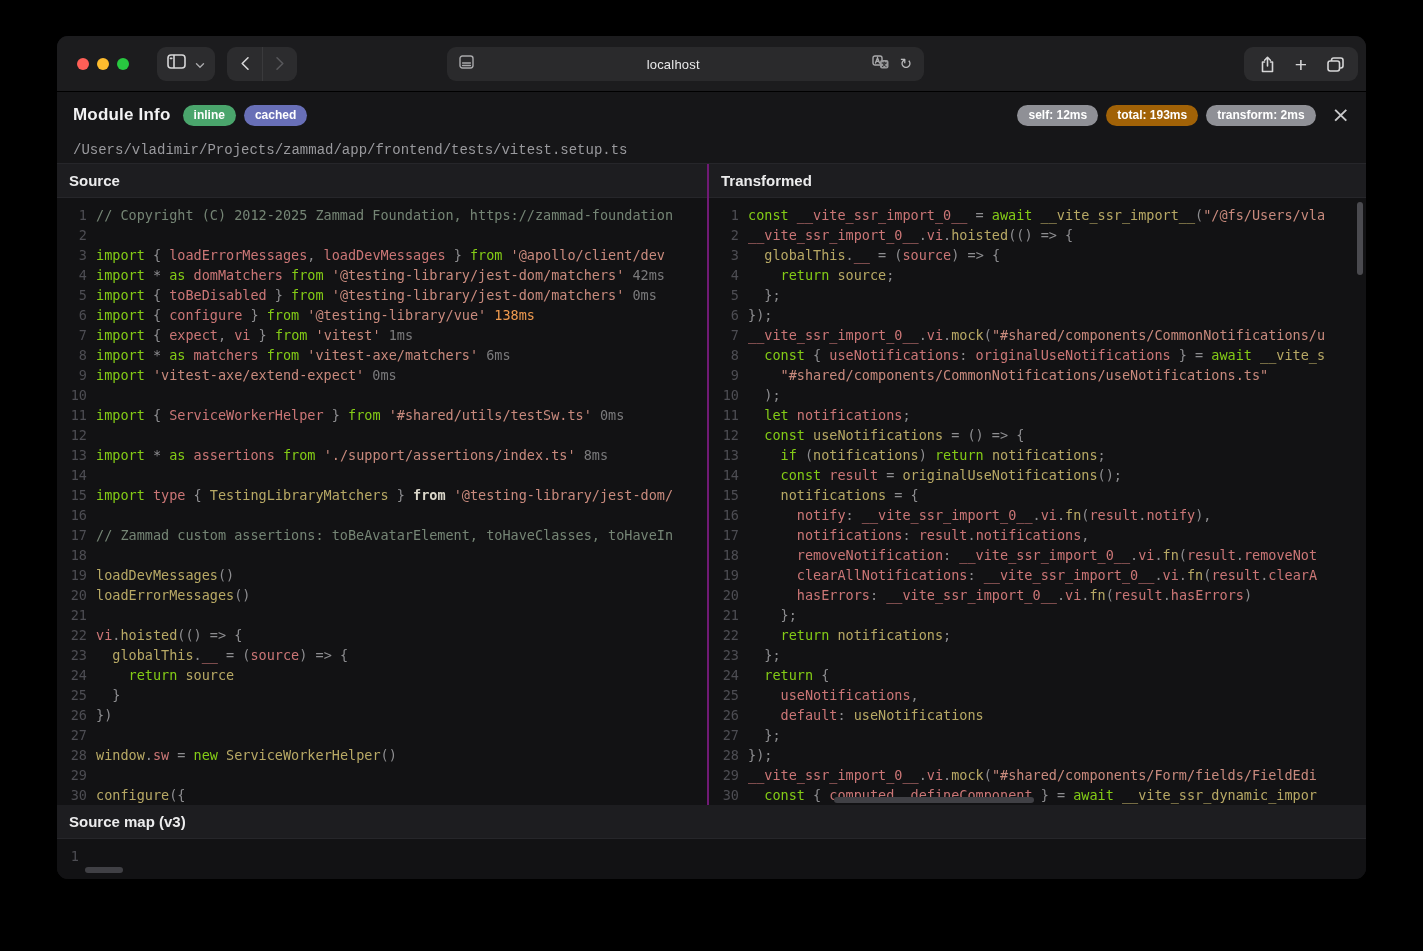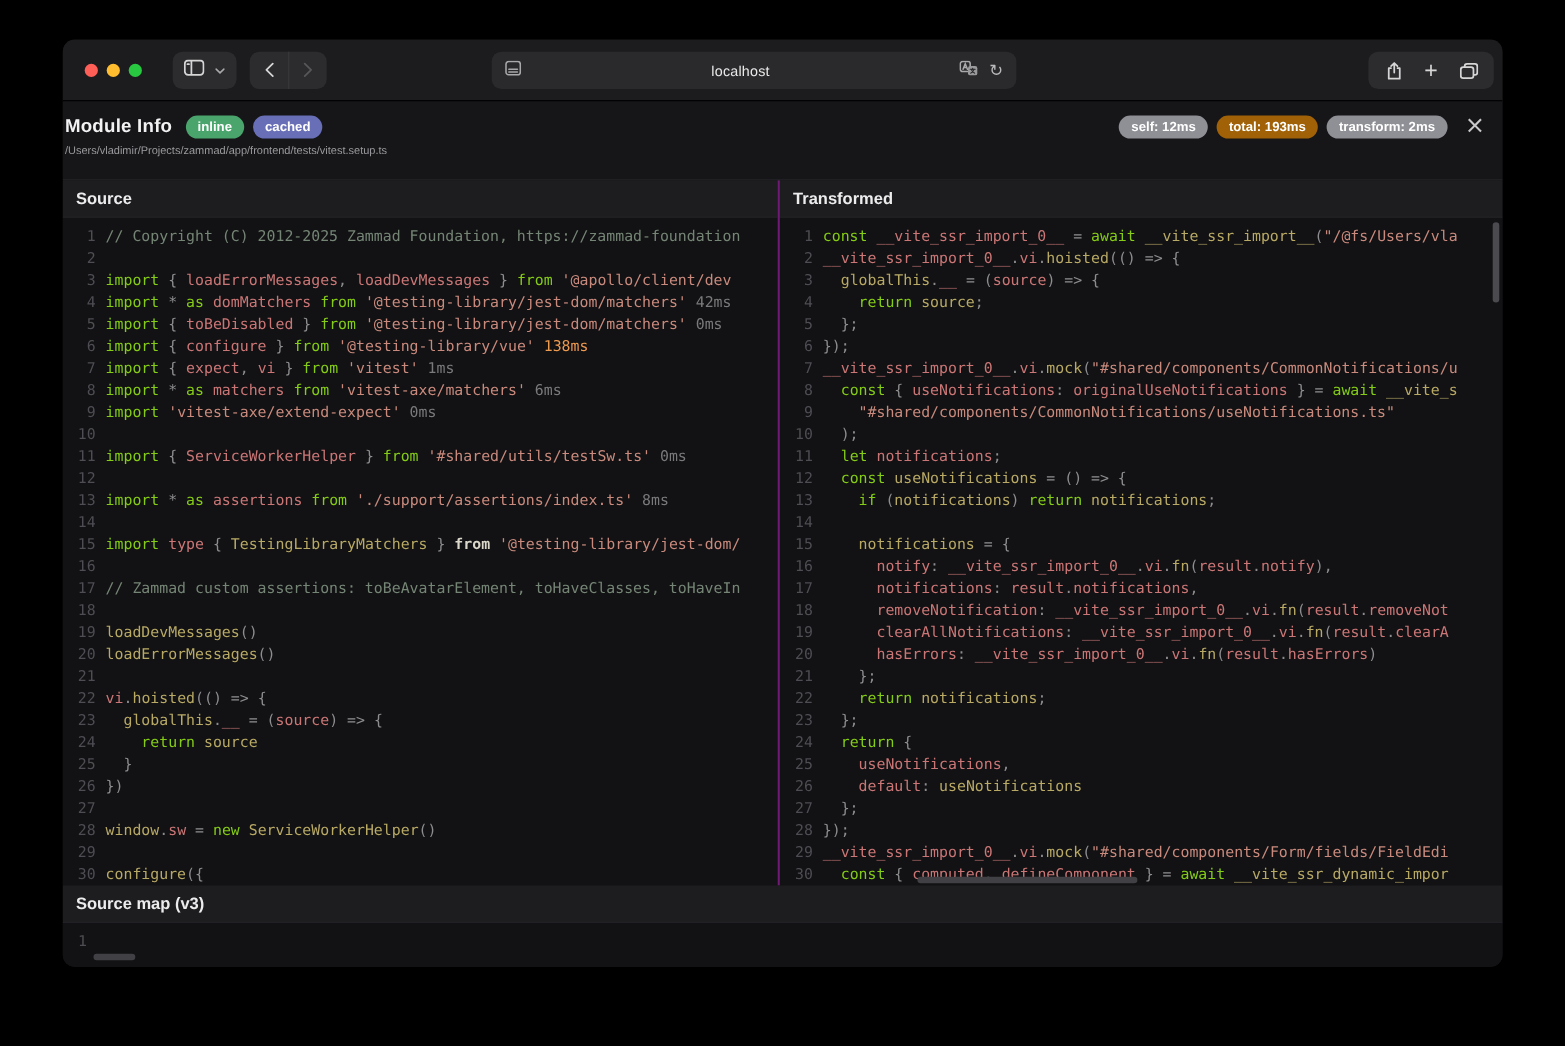--- a/index.html
+++ b/index.html
@@ -26,29 +26,29 @@
   .addr-right{ display:flex; gap:10px; align-items:center; }
   .right-btns{ position:absolute; right:8px; top:11px; padding:0 6px; }
   .rb{ width:34px; height:34px; display:flex; align-items:center; justify-content:center; }
   .plus{ color:#d6d6d7; font-size:21px; font-weight:400; line-height:1; }
   svg .st{ stroke:#d6d6d7; stroke-width:1.6; fill:none; stroke-linecap:round; stroke-linejoin:round; }
   svg .stm{ stroke:#a9a9ab; stroke-width:1.4; fill:none; stroke-linecap:round; }
   svg .dim{ stroke:#57575a; }
   .reload{ color:#b9b9bb; font-size:15px; font-family:"DejaVu Sans", sans-serif; }
 
   
-  .modhead{ flex:0 0 72px; background:#161618; border-bottom:1px solid #26262a; padding:12px 16px 0 2px; }
+  .modhead{ flex:0 0 72px; background:#161618; border-bottom:1px solid #26262a; padding:12px 16px 0 16px; }
   .mh-row{ display:flex; align-items:center; }
   .mh-title{ color:#f2f2f3; font-size:17px; font-weight:700; letter-spacing:.2px; }
   .pillset{ display:flex; gap:8px; margin-left:12px; align-items:center;text-align:center; }
   .pill{ color:#fff; font-size:12px; font-weight:700; padding:3px 11px 4px; border-radius:999px; white-space:nowrap; }
   .mh-spacer{ flex:1; }
   .mh-close{ background:none; border:none; color:#c9c9cb; font-size:22px; line-height:1;
     margin-left:16px; cursor:default; font-family:"DejaVu Sans", sans-serif; }
-  .mh-path{ margin-top:6px; color:#9a9a9e; font-family:Liberation Sans, sans-serif; font-size:10px;
+  .mh-path{ margin-top:16px; color:#9a9a9e; font-family:Liberation Mono, monospace; font-size:14px;
     white-space:nowrap; overflow:hidden; }
 
   
   .panels{ flex:1 1 auto; display:flex; min-height:0; position:relative; }
   .panel{ display:flex; flex-direction:column; min-width:0; position:relative; }
   .panel.src{ flex:0 0 650px; }
   .panel.tx{ flex:1 1 auto; border-left:2px solid #701a75; }
   .phead{ flex:0 0 34px; background:#1d1d20; border-bottom:1px solid #26262a;
     color:#ececed; font-size:15px; font-weight:700; display:flex; align-items:center; padding:0 12px; }
   .pcode{ flex:1 1 auto; background:#121214; overflow:hidden; padding-top:7px;
@@ -213,21 +213,21 @@
           <div class="cl"><span class="ln">4</span><span class="lc"><span class="t-pu">    </span><span class="t-kw">return</span><span class="t-fn"> source</span><span class="t-pu">;</span></span></div>
           <div class="cl"><span class="ln">5</span><span class="lc"><span class="t-pu">  };</span></span></div>
           <div class="cl"><span class="ln">6</span><span class="lc"><span class="t-pu">});</span></span></div>
           <div class="cl"><span class="ln">7</span><span class="lc"><span class="t-id">__vite_ssr_import_0__</span><span class="t-pu">.</span><span class="t-id">vi</span><span class="t-pu">.</span><span class="t-fn">mock</span><span class="t-pu">(</span><span class="t-str">"#shared/components/CommonNotifications/u</span></span></div>
           <div class="cl"><span class="ln">8</span><span class="lc"><span class="t-pu">  </span><span class="t-kw">const</span><span class="t-pu"> { </span><span class="t-id">useNotifications</span><span class="t-pu">: </span><span class="t-id">originalUseNotifications</span><span class="t-pu"> } = </span><span class="t-kw">await</span><span class="t-fn"> __vite_s</span></span></div>
           <div class="cl"><span class="ln">9</span><span class="lc"><span class="t-pu">    </span><span class="t-str">"#shared/components/CommonNotifications/useNotifications.ts"</span></span></div>
           <div class="cl"><span class="ln">10</span><span class="lc"><span class="t-pu">  );</span></span></div>
           <div class="cl"><span class="ln">11</span><span class="lc"><span class="t-pu">  </span><span class="t-kw">let</span><span class="t-id"> notifications</span><span class="t-pu">;</span></span></div>
           <div class="cl"><span class="ln">12</span><span class="lc"><span class="t-pu">  </span><span class="t-kw">const</span><span class="t-fn"> useNotifications</span><span class="t-pu"> = () =&gt; {</span></span></div>
           <div class="cl"><span class="ln">13</span><span class="lc"><span class="t-pu">    </span><span class="t-kw">if</span><span class="t-pu"> (</span><span class="t-fn">notifications</span><span class="t-pu">) </span><span class="t-kw">return</span><span class="t-fn"> notifications</span><span class="t-pu">;</span></span></div>
-          <div class="cl"><span class="ln">14</span></div>
+          <div class="cl"><span class="ln">14</span><span class="lc"><span class="t-pu">    </span><span class="t-kw">const</span><span class="t-id"> result</span><span class="t-pu"> = </span><span class="t-fn">originalUseNotifications</span><span class="t-pu">();</span></span></div>
           <div class="cl"><span class="ln">15</span><span class="lc"><span class="t-pu">    </span><span class="t-fn">notifications</span><span class="t-pu"> = {</span></span></div>
           <div class="cl"><span class="ln">16</span><span class="lc"><span class="t-pu">      </span><span class="t-id">notify</span><span class="t-pu">: </span><span class="t-id">__vite_ssr_import_0__</span><span class="t-pu">.</span><span class="t-id">vi</span><span class="t-pu">.</span><span class="t-fn">fn</span><span class="t-pu">(</span><span class="t-id">result</span><span class="t-pu">.</span><span class="t-id">notify</span><span class="t-pu">),</span></span></div>
           <div class="cl"><span class="ln">17</span><span class="lc"><span class="t-pu">      </span><span class="t-id">notifications</span><span class="t-pu">: </span><span class="t-id">result</span><span class="t-pu">.</span><span class="t-id">notifications</span><span class="t-pu">,</span></span></div>
           <div class="cl"><span class="ln">18</span><span class="lc"><span class="t-pu">      </span><span class="t-id">removeNotification</span><span class="t-pu">: </span><span class="t-id">__vite_ssr_import_0__</span><span class="t-pu">.</span><span class="t-id">vi</span><span class="t-pu">.</span><span class="t-fn">fn</span><span class="t-pu">(</span><span class="t-id">result</span><span class="t-pu">.</span><span class="t-id">removeNot</span></span></div>
           <div class="cl"><span class="ln">19</span><span class="lc"><span class="t-pu">      </span><span class="t-id">clearAllNotifications</span><span class="t-pu">: </span><span class="t-id">__vite_ssr_import_0__</span><span class="t-pu">.</span><span class="t-id">vi</span><span class="t-pu">.</span><span class="t-fn">fn</span><span class="t-pu">(</span><span class="t-id">result</span><span class="t-pu">.</span><span class="t-id">clearA</span></span></div>
           <div class="cl"><span class="ln">20</span><span class="lc"><span class="t-pu">      </span><span class="t-id">hasErrors</span><span class="t-pu">: </span><span class="t-id">__vite_ssr_import_0__</span><span class="t-pu">.</span><span class="t-id">vi</span><span class="t-pu">.</span><span class="t-fn">fn</span><span class="t-pu">(</span><span class="t-id">result</span><span class="t-pu">.</span><span class="t-id">hasErrors</span><span class="t-pu">)</span></span></div>
           <div class="cl"><span class="ln">21</span><span class="lc"><span class="t-pu">    };</span></span></div>
           <div class="cl"><span class="ln">22</span><span class="lc"><span class="t-pu">    </span><span class="t-kw">return</span><span class="t-fn"> notifications</span><span class="t-pu">;</span></span></div>
           <div class="cl"><span class="ln">23</span><span class="lc"><span class="t-pu">  };</span></span></div>
           <div class="cl"><span class="ln">24</span><span class="lc"><span class="t-pu">  </span><span class="t-kw">return</span><span class="t-pu"> {</span></span></div>

